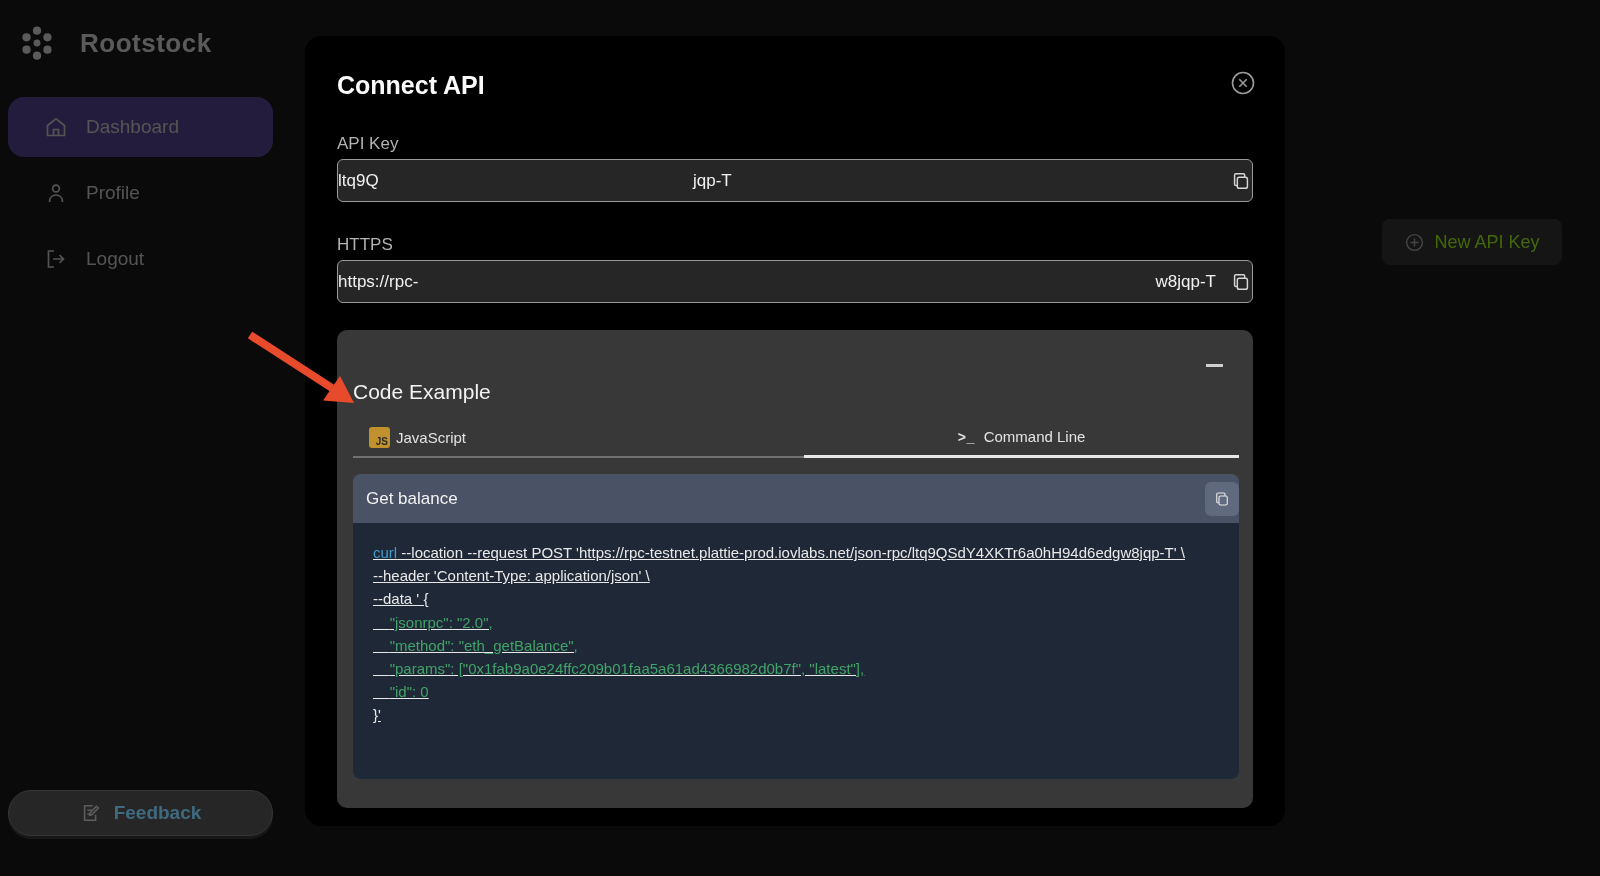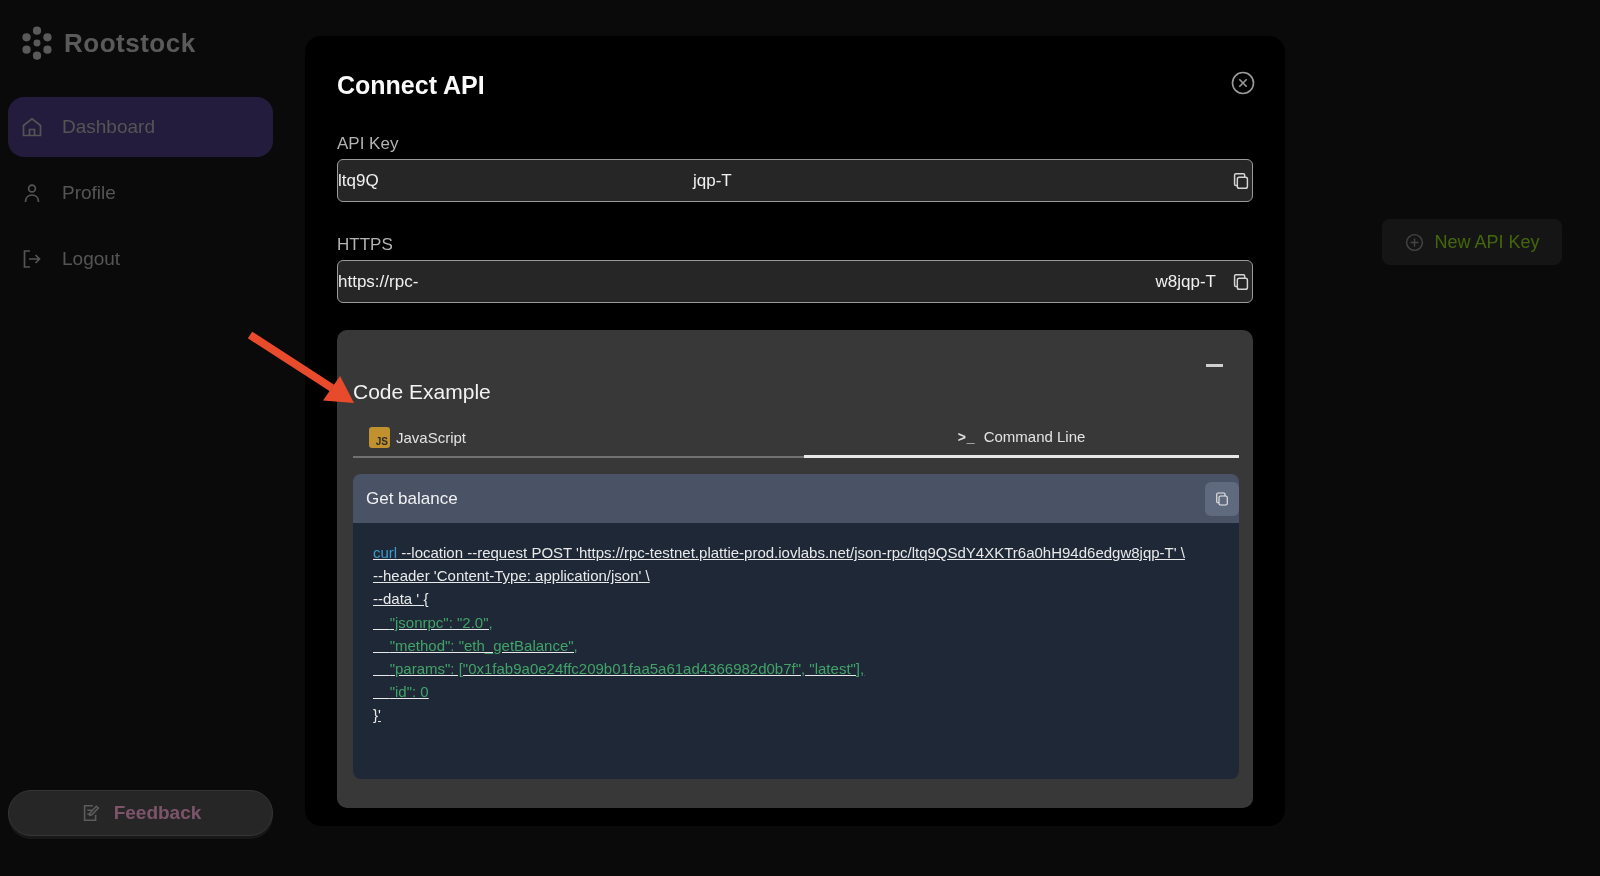--- a/index.html
+++ b/index.html
@@ -2,33 +2,33 @@
 <html><head>
 <meta charset="utf-8">
 <style>
   * { box-sizing: border-box; margin: 0; padding: 0; }
   html, body { width: 1600px; height: 876px; overflow: hidden; background: #0a0a0a; }
   body { font-family: "Liberation Sans", sans-serif; }
   #stage { position: relative; width: 1600px; height: 876px; background: #141414; }
 
   
   .sidebar { position: absolute; left: 0; top: 0; width: 280px; height: 876px; }
-  .logo-row { position: absolute; left: 18px; top: 24px; display: flex; align-items: center; gap: 8px; text-align: right; }
+  .logo-row { position: absolute; left: 18px; top: 24px; display: flex; align-items: center; gap: 24px; text-align: right; }
   .logo-mark { width: 38px; height: 38px; }
   .logo-text { font-size: 26px; font-weight: bold; color: #b5b5b5; letter-spacing: 0.5px; }
 
   .nav-item { position: absolute; left: 8px; width: 265px; height: 44px; display: flex; align-items: center;
-              gap: 18px; padding-left: 12px; color: #a8a8a8; font-size: 19px; border-radius: 16px; cursor: pointer; }
+              gap: 18px; padding-left: 36px; color: #a8a8a8; font-size: 19px; border-radius: 16px; cursor: pointer; }
   .nav-item.active { height: 60px; background: #46387a; }
   .nav-icon { width: 24px; height: 24px; flex: 0 0 24px; }
   .nav-icon svg { width: 24px; height: 24px; stroke: #a8a8a8; fill: none; stroke-width: 1.7; }
 
   .feedback-btn { position: absolute; left: 8px; top: 790px; width: 265px; height: 46px; border-radius: 23px;
                   background: #4d4d4d; border: 1px solid #6a6a6a; display: flex; align-items: center; justify-content: center;
-                  gap: 12px; color: #f9a8d4; font-size: 19px; font-weight: bold; cursor: pointer;
+                  gap: 12px; color: #7dd3fc; font-size: 19px; font-weight: bold; cursor: pointer;
                   box-shadow: 0 3px 0 rgba(90,90,90,0.4); }
   .feedback-btn svg { width: 22px; height: 22px; stroke: #b9b9b9; fill: none; stroke-width: 1.7; }
 
   .new-key-btn { position: absolute; left: 1382px; top: 219px; width: 180px; height: 46px; border-radius: 8px;
                  background: #2b2b2b; display: flex; align-items: center; justify-content: center; gap: 9px;
                  color: #84cc16; font-size: 18px; cursor: pointer; }
   .new-key-btn svg { width: 21px; height: 21px; stroke: #8a8a8a; fill: none; stroke-width: 1.6; }
 
   
   .overlay { position: absolute; inset: 0; background: rgba(0,0,0,0.5); z-index: 10; }

